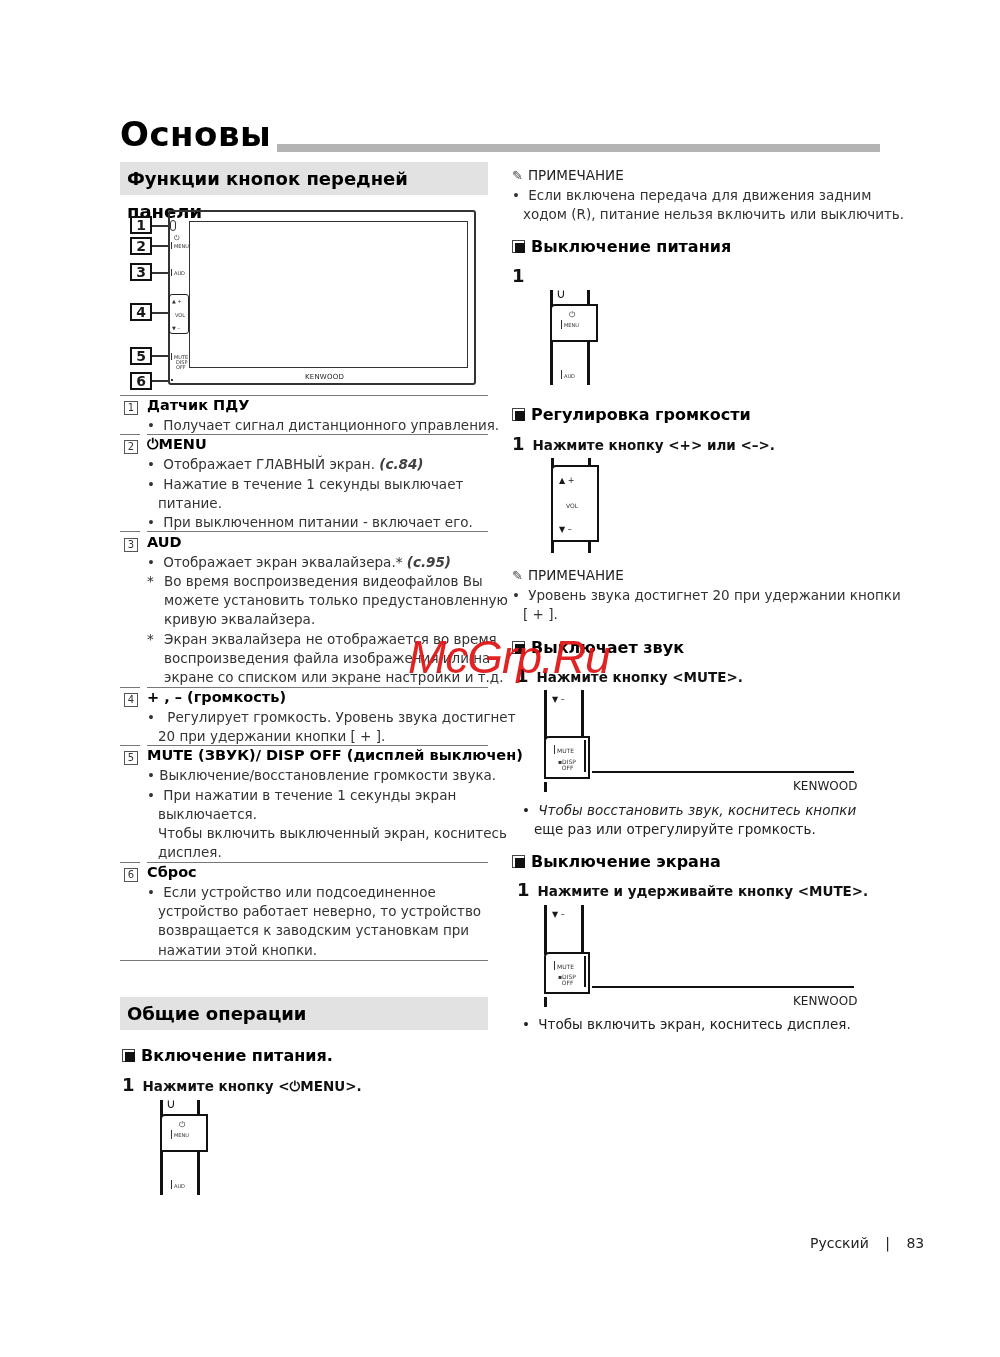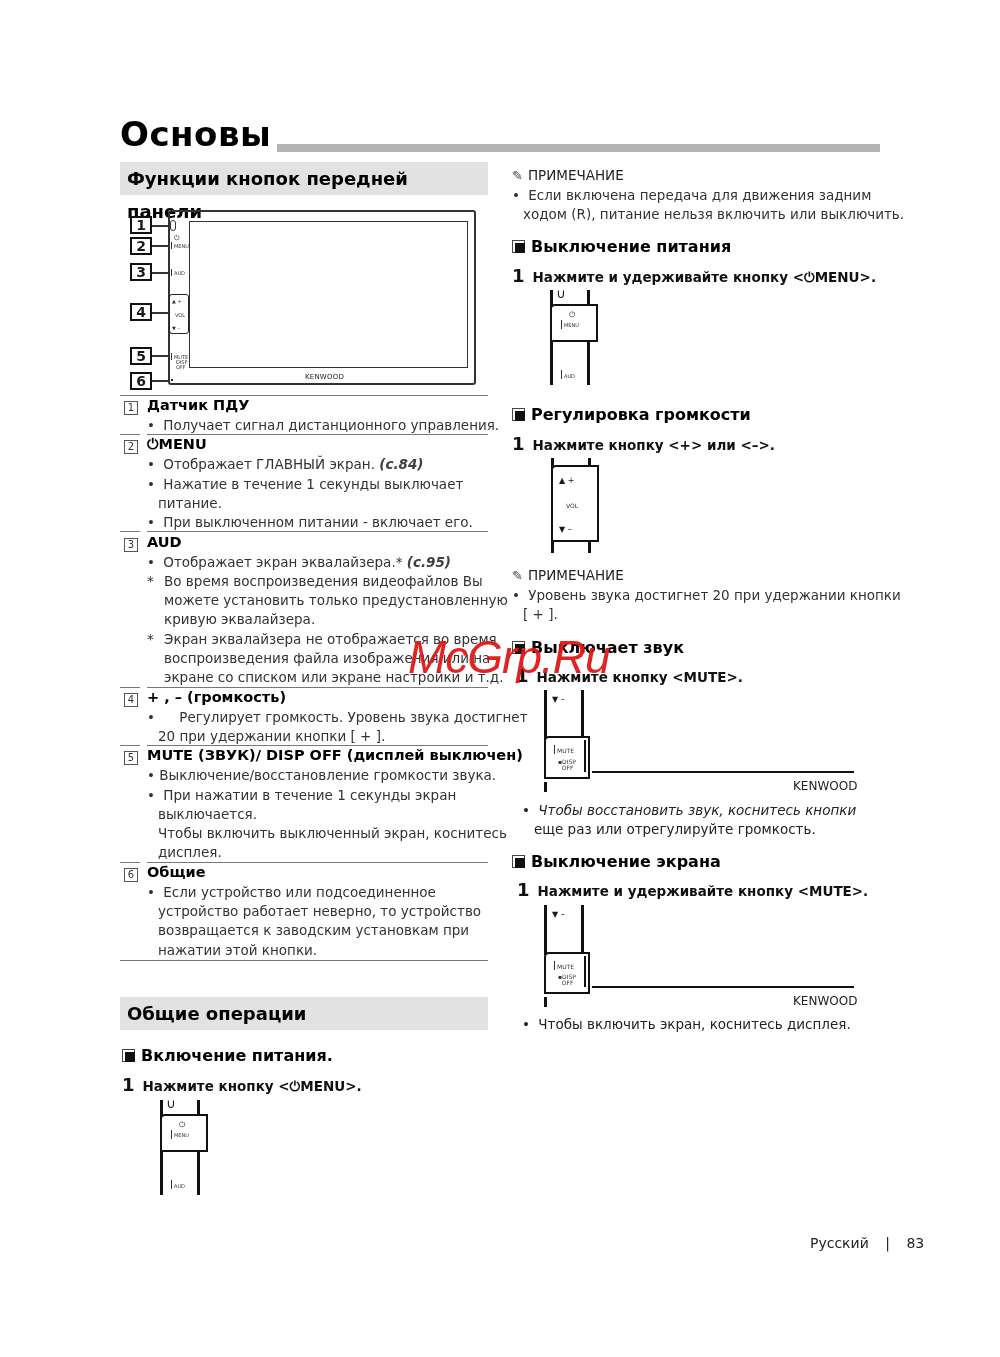--- a/index.html
+++ b/index.html
@@ -119,37 +119,37 @@
 <div class="abs body-text" style="left:164px;top:591px;">можете установить только предустановленную</div>
 <div class="abs body-text" style="left:164px;top:610px;">кривую эквалайзера.</div>
 <div class="abs body-text" style="left:147px;top:630px;">* <span style="margin-left:6px">Экран эквалайзера не отображается во время</span></div>
 <div class="abs body-text" style="left:164px;top:649px;">воспроизведения файла изображения или на</div>
 <div class="abs body-text" style="left:164px;top:668px;">экране со списком или экране настройки и т.д.</div>
 <div class="abs rule-short" style="left:120px;top:687px;"></div>
 <div class="abs rule" style="left:147px;top:687px;width:341px;"></div>
 
 <div class="abs num-box" style="left:124px;top:693px;">4</div>
 <div class="abs item-title" style="left:147px;top:689px;">+ , – (громкость)</div>
-<div class="abs body-text" style="left:147px;top:708px;">• <span style="margin-left:20px">Регулирует громкость. Уровень звука достигнет</span></div>
+<div class="abs body-text" style="left:147px;top:708px;">• <span style="margin-left:8px">Регулирует громкость. Уровень звука достигнет</span></div>
 <div class="abs body-text" style="left:158px;top:727px;">20 при удержании кнопки [ + ].</div>
 <div class="abs rule-short" style="left:120px;top:745px;"></div>
 <div class="abs rule" style="left:147px;top:745px;width:341px;"></div>
 
 <div class="abs num-box" style="left:124px;top:751px;">5</div>
 <div class="abs item-title" style="left:147px;top:747px;">MUTE (ЗВУК)/ DISP OFF (дисплей выключен)</div>
 <div class="abs body-text" style="left:147px;top:766px;">• <span style="margin-left:0">Выключение/восстановление громкости звука.</span></div>
 <div class="abs body-text" style="left:147px;top:786px;">• <span style="margin-left:4px">При нажатии в течение 1 секунды экран</span></div>
 <div class="abs body-text" style="left:158px;top:805px;">выключается.</div>
 <div class="abs body-text" style="left:158px;top:824px;">Чтобы включить выключенный экран, коснитесь</div>
 <div class="abs body-text" style="left:158px;top:843px;">дисплея.</div>
 <div class="abs rule-short" style="left:120px;top:862px;"></div>
 <div class="abs rule" style="left:147px;top:862px;width:341px;"></div>
 
 <div class="abs num-box" style="left:124px;top:868px;">6</div>
-<div class="abs item-title" style="left:147px;top:864px;">Общие</div>
+<div class="abs item-title" style="left:147px;top:864px;">Сброс</div>
 <div class="abs body-text" style="left:147px;top:883px;">• <span style="margin-left:4px">Если устройство или подсоединенное</span></div>
 <div class="abs body-text" style="left:158px;top:902px;">устройство работает неверно, то устройство</div>
 <div class="abs body-text" style="left:158px;top:921px;">возвращается к заводским установкам при</div>
 <div class="abs body-text" style="left:158px;top:941px;">нажатии этой кнопки.</div>
 <div class="abs rule" style="left:120px;top:960px;width:368px;"></div>
 
 <div class="abs sec-bar" style="left:120px;top:997px;">Общие операции</div>
 
 <div class="abs sub-h" style="left:122px;top:1046px;">
   <span class="sq-icon"></span>
@@ -178,21 +178,20 @@
 </div>
 <div class="abs body-text" style="left:512px;top:186px;">• <span style="margin-left:4px">Если включена передача для движения задним</span></div>
 <div class="abs body-text" style="left:523px;top:205px;">ходом (R), питание нельзя включить или выключить.</div>
 
 <div class="abs sub-h" style="left:512px;top:237px;">
   <span class="sq-icon"></span>
   <span>Выключение питания</span>
 </div>
 <div class="abs step" style="left:512px;top:265px;">
   <span class="step-num">1</span>
-  <span>Нажмите и удерживайте кнопку &lt;⏻MENU&gt;.</span>
 </div>
 <div>
   <div class="abs vline" style="left:550px;top:290px;height:95px;"></div>
   <div class="abs vline" style="left:587px;top:290px;height:95px;"></div>
   <div class="abs" style="left:556px;top:286px;font-size:13px;">∪</div>
   <div class="abs btn-box" style="left:550px;top:304px;width:48px;height:38px;"></div>
   <div class="abs tiny" style="left:569px;top:310px;font-size:8px;">⏻</div>
   <div class="abs" style="left:561px;top:320px;width:1px;height:9px;background:#333;"></div>
   <div class="abs tiny" style="left:564px;top:322px;">MENU</div>
   <div class="abs" style="left:561px;top:370px;width:1px;height:9px;background:#333;"></div>

